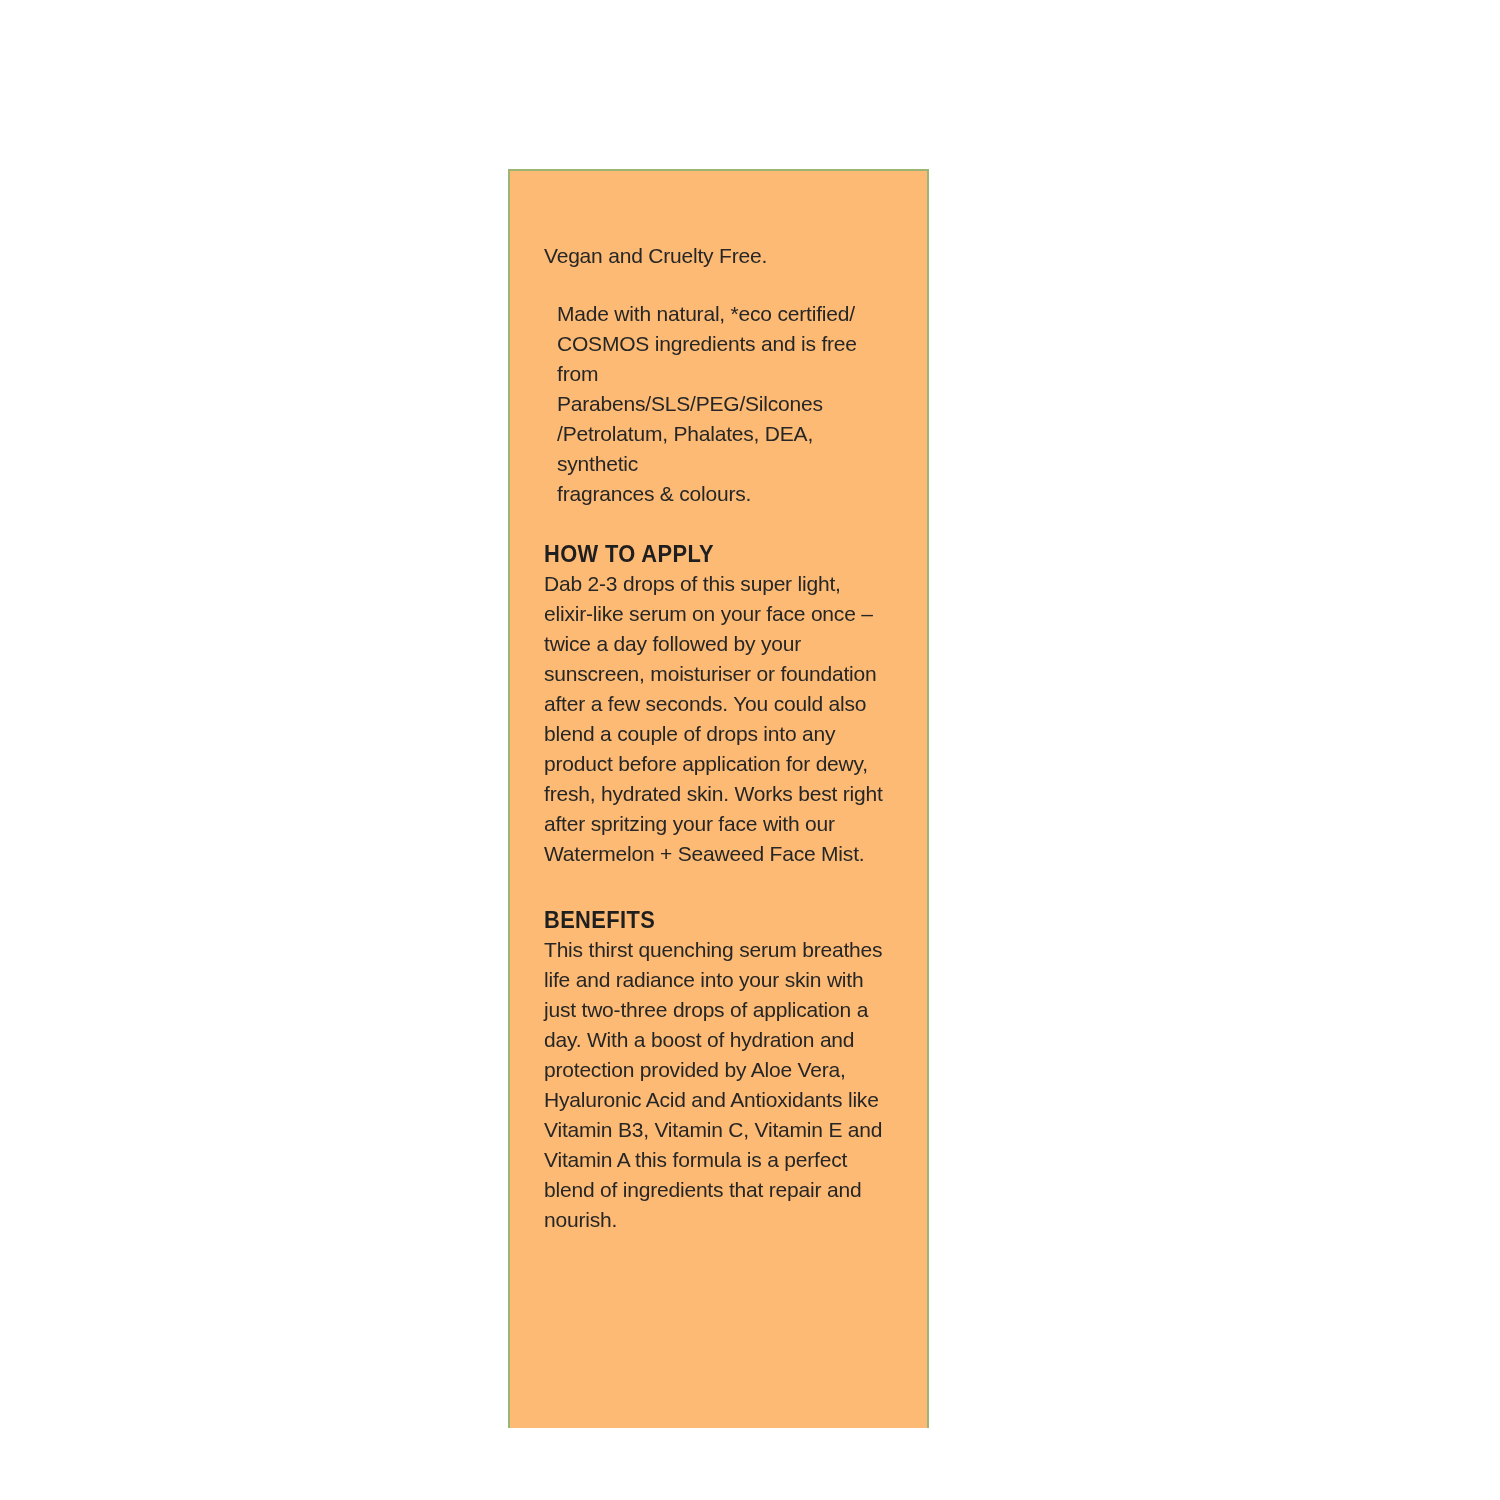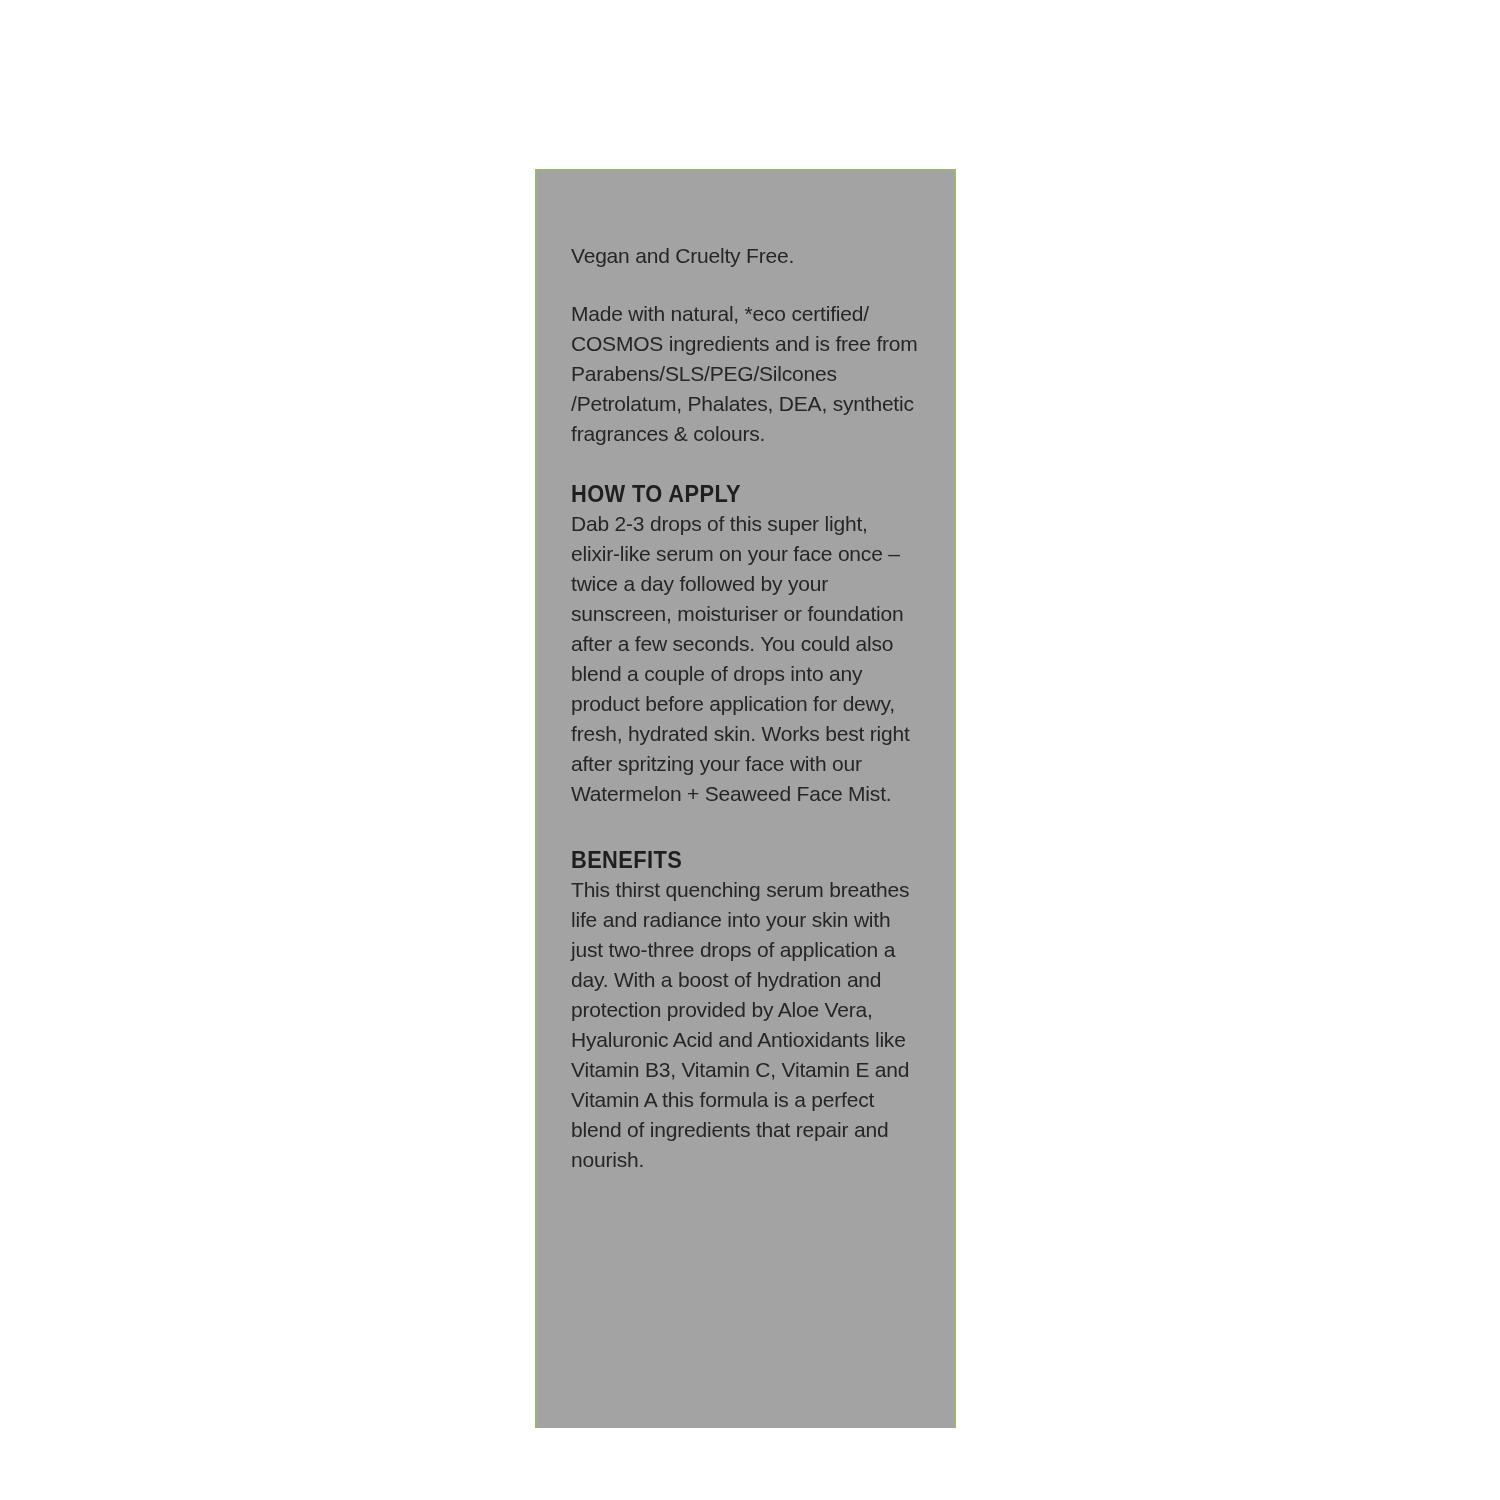--- a/index.html
+++ b/index.html
@@ -11,45 +11,45 @@
     overflow: hidden;
   }
   .canvas {
     position: relative;
     width: 1500px;
     height: 1500px;
     background: #ffffff;
   }
   .panel {
     position: absolute;
-    left: 535px;
+    left: 508px;
     top: 169px;
     width: 421px;
     height: 1259px;
-    background: #a3a3a3;
+    background: #fdba74;
     border-top: 2px solid #9bb573;
     border-left: 2px solid #9bb573;
     border-right: 2px solid #9bb573;
     
   }
   .panel-text {
     position: absolute;
     left: 34px;
     top: 70px;
     width: 348px;
     color: #262626;
   }
   .body-par {
     font-size: 21px;
     line-height: 30px;
     letter-spacing: -0.2px;
     white-space: pre-line;
     color: #262626;
   }
-  .par-freefrom { margin-top: 28px; }
+  .par-freefrom { margin-top: 28px; margin-left: 13px; }
   .section-heading {
     font-size: 23px;
     font-weight: 700;
     line-height: 30px;
     letter-spacing: 0.4px;
     color: #1f1f1f;
     transform: scaleX(0.95);
     transform-origin: left center;
     white-space: pre;
   }

